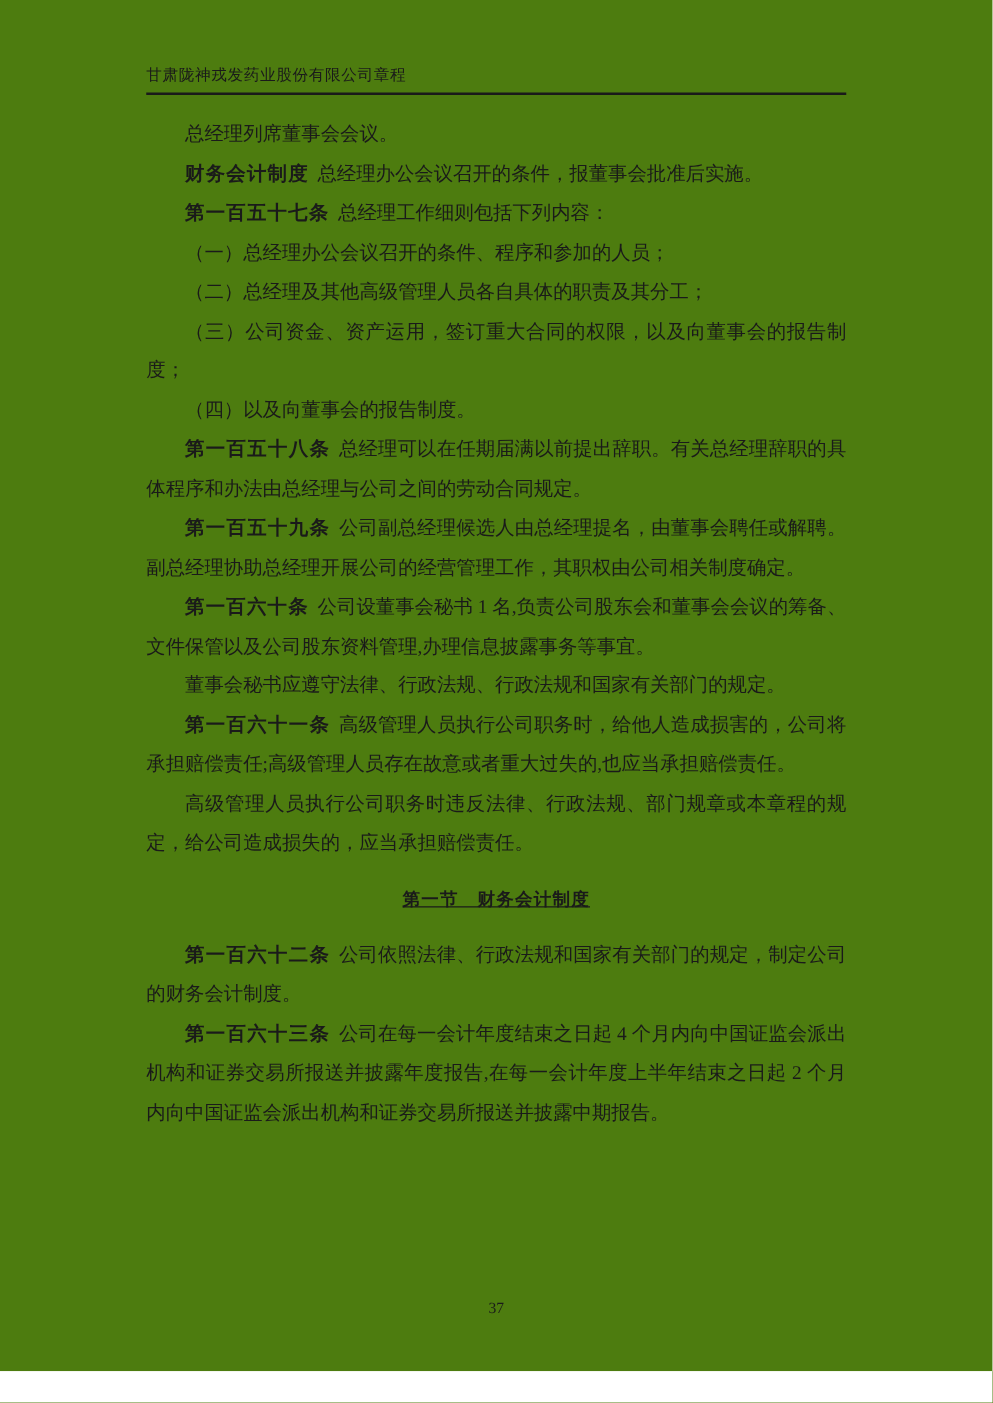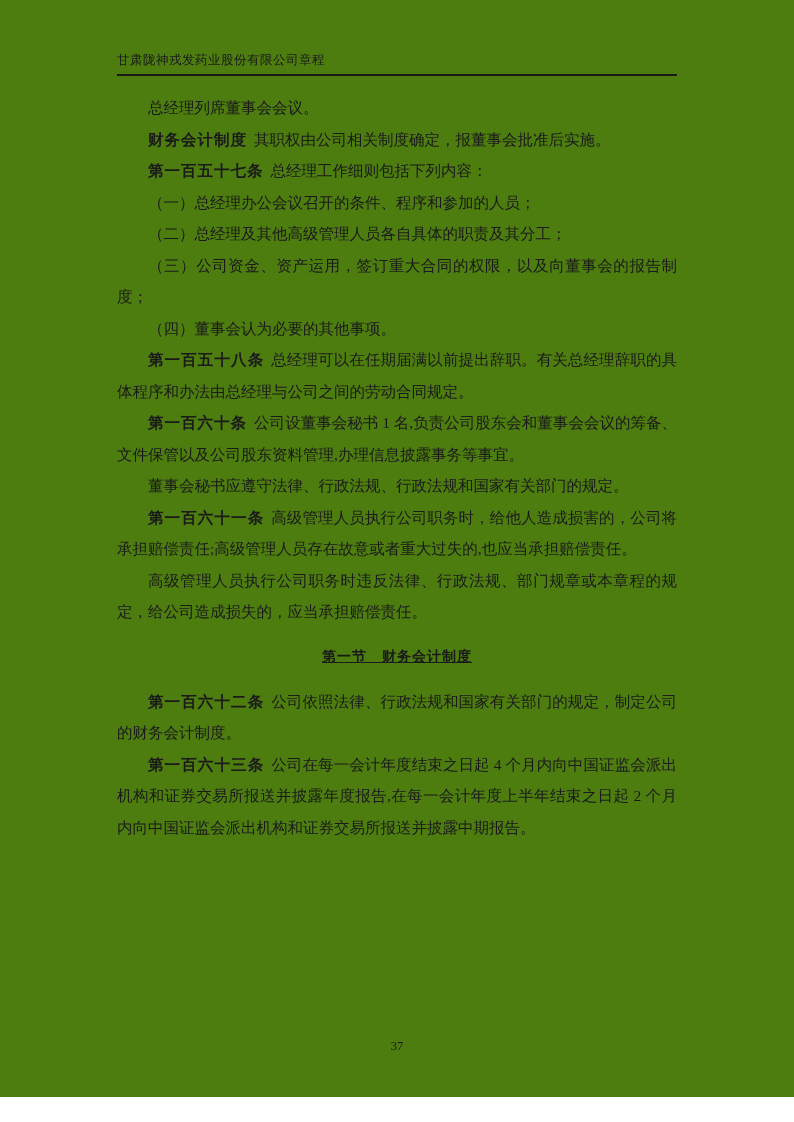--- a/index.html
+++ b/index.html
@@ -93,34 +93,35 @@
 
   <div class="page-header">
     <div class="header-title">甘肃陇神戎发药业股份有限公司章程</div>
     <div class="header-rule"></div>
   </div>
 
   <div class="content">
 
     <p class="para"><span>总经理列席董事会会议。</span></p>
 
-    <p class="para"><b class="art-num">财务会计制度</b><span>其职权由公司相关制度确定，报董事会批准后实施。</span></p>
+    <p class="para"><b class="art-num">财务会计制度</b><span>总经理办公会议召开的条件，报董事会批准后实施。</span></p>
 
     <p class="para"><b class="art-num">第一百五十七条</b><span>总经理工作细则包括下列内容：</span></p>
 
     <p class="para"><span>（一）总经理办公会议召开的条件、程序和参加的人员；</span></p>
 
     <p class="para"><span>（二）总经理及其他高级管理人员各自具体的职责及其分工；</span></p>
 
     <p class="para"><span>（三）公司资金、资产运用，签订重大合同的权限，以及向董事会的报告制度；</span></p>
 
-    <p class="para"><span>（四）董事会认为必要的其他事项。</span></p>
+    <p class="para"><span>（四）以及向董事会的报告制度。</span></p>
 
     <p class="para"><b class="art-num">第一百五十八条</b><span>总经理可以在任期届满以前提出辞职。有关总经理辞职的具体程序和办法由总经理与公司之间的劳动合同规定。</span></p>
 
+    <p class="para"><b class="art-num">第一百五十九条</b><span>公司副总经理候选人由总经理提名，由董事会聘任或解聘。副总经理协助总经理开展公司的经营管理工作，其职权由公司相关制度确定。</span></p>
 
     <p class="para"><b class="art-num">第一百六十条</b><span>公司设董事会秘书 1 名,负责公司股东会和董事会会议的筹备、文件保管以及公司股东资料管理,办理信息披露事务等事宜。</span></p>
 
     <p class="para"><span>董事会秘书应遵守法律、行政法规、行政法规和国家有关部门的规定。</span></p>
 
     <p class="para"><b class="art-num">第一百六十一条</b><span>高级管理人员执行公司职务时，给他人造成损害的，公司将承担赔偿责任;高级管理人员存在故意或者重大过失的,也应当承担赔偿责任。</span></p>
 
     <p class="para"><span>高级管理人员执行公司职务时违反法律、行政法规、部门规章或本章程的规定，给公司造成损失的，应当承担赔偿责任。</span></p>
 
 

